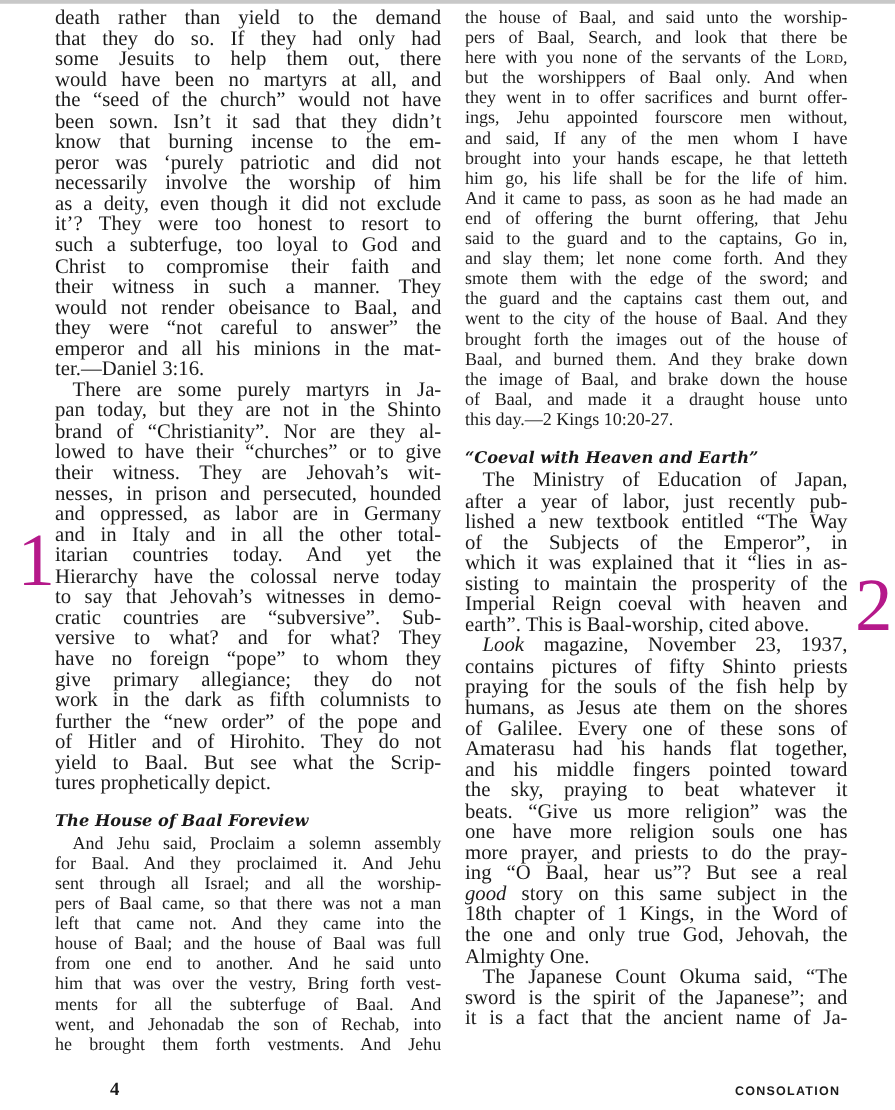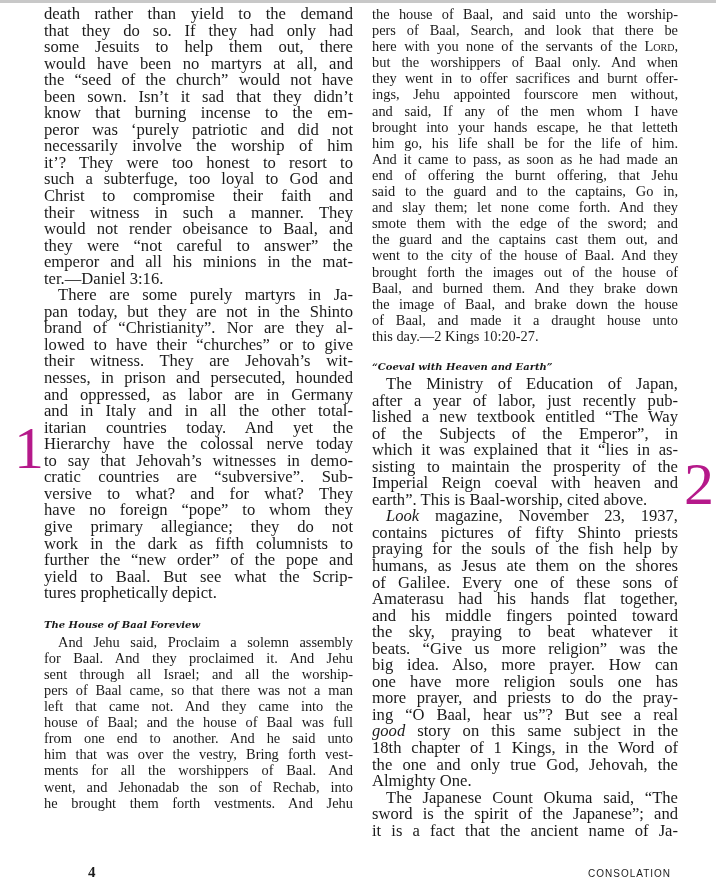--- a/index.html
+++ b/index.html
@@ -48,21 +48,21 @@
       overflow: visible;
     }
     .line.last {
       text-align-last: left;
     }
     .indent { padding-left: 14px; }
     .heading {
       font-family: "DejaVu Serif", "Liberation Serif", serif;
       font-weight: bold;
       font-style: italic;
-      font-size: 10px;
+      font-size: 13px;
       line-height: 18px;
       height: 18px;
       white-space: nowrap;
     }
     .gap-before-heading { height: 14px; }
 
     .marker {
       position: absolute;
       color: #b5198a;
       font-family: "Liberation Serif", "DejaVu Serif", serif;
@@ -77,21 +77,21 @@
       position: absolute;
       left: 88px; top: 864px;
       font-family: "Liberation Serif", serif;
       font-weight: bold;
       font-size: 15px;
     }
     .footer-mag {
       position: absolute;
       left: 588px; top: 868px;
       font-family: "Liberation Sans", "DejaVu Sans", sans-serif;
-      font-weight: normal;
+      font-weight: bold;
       font-size: 10px;
       letter-spacing: 1px;
     }
     em.i { font-style: italic; margin-top: 20px; }
     .sc { font-variant: small-caps; }
   </style>
 </head>
 <body>
 
 <div class="top-rule"></div>
@@ -100,20 +100,21 @@
   <div id="l-p1">
       <div class="line big-line">death rather than yield to the demand</div>
       <div class="line big-line">that they do so. If they had only had</div>
       <div class="line big-line">some Jesuits to help them out, there</div>
       <div class="line big-line">would have been no martyrs at all, and</div>
       <div class="line big-line">the “seed of the church” would not have</div>
       <div class="line big-line">been sown. Isn’t it sad that they didn’t</div>
       <div class="line big-line">know that burning incense to the em-</div>
       <div class="line big-line">peror was ‘purely patriotic and did not</div>
       <div class="line big-line">necessarily involve the worship of him</div>
+      <div class="line big-line">as a deity, even though it did not exclude</div>
       <div class="line big-line">it’? They were too honest to resort to</div>
       <div class="line big-line">such a subterfuge, too loyal to God and</div>
       <div class="line big-line">Christ to compromise their faith and</div>
       <div class="line big-line">their witness in such a manner. They</div>
       <div class="line big-line">would not render obeisance to Baal, and</div>
       <div class="line big-line">they were “not careful to answer” the</div>
       <div class="line big-line">emperor and all his minions in the mat-</div>
       <div class="line big-line last">ter.—Daniel 3:16.</div>
     </div>
   <div id="l-p2">
@@ -127,35 +128,36 @@
       <div class="line big-line">and in Italy and in all the other total-</div>
       <div class="line big-line">itarian countries today. And yet the</div>
       <div class="line big-line">Hierarchy have the colossal nerve today</div>
       <div class="line big-line">to say that Jehovah’s witnesses in demo-</div>
       <div class="line big-line">cratic countries are “subversive”. Sub-</div>
       <div class="line big-line">versive to what? and for what? They</div>
       <div class="line big-line">have no foreign “pope” to whom they</div>
       <div class="line big-line">give primary allegiance; they do not</div>
       <div class="line big-line">work in the dark as fifth columnists to</div>
       <div class="line big-line">further the “new order” of the pope and</div>
+      <div class="line big-line">of Hitler and of Hirohito. They do not</div>
       <div class="line big-line">yield to Baal. But see what the Scrip-</div>
       <div class="line big-line last">tures prophetically depict.</div>
     </div>
   <div class="gap-before-heading"></div>
   <div class="heading">The House of Baal Foreview</div>
   <div id="l-quote">
       <div class="line small-line indent">And Jehu said, Proclaim a solemn assembly</div>
       <div class="line small-line">for Baal. And they proclaimed it. And Jehu</div>
       <div class="line small-line">sent through all Israel; and all the worship-</div>
       <div class="line small-line">pers of Baal came, so that there was not a man</div>
       <div class="line small-line">left that came not. And they came into the</div>
       <div class="line small-line">house of Baal; and the house of Baal was full</div>
       <div class="line small-line">from one end to another. And he said unto</div>
       <div class="line small-line">him that was over the vestry, Bring forth vest-</div>
-      <div class="line small-line">ments for all the worshippers of Baal. And</div>
+      <div class="line small-line">ments for all the subterfuge of Baal. And</div>
       <div class="line small-line">went, and Jehonadab the son of Rechab, into</div>
       <div class="line small-line">he brought them forth vestments. And Jehu</div>
     </div>
 </div>
 
 <div class="col col-right">
   <div id="r-quote">
       <div class="line small-line">the house of Baal, and said unto the worship-</div>
       <div class="line small-line">pers of Baal, Search, and look that there be</div>
       <div class="line small-line">here with you none of the servants of the <span class="sc">Lord</span>,</div>
@@ -193,21 +195,20 @@
   <div id="r-p2">
       <div class="line big-line indent"><em class="i">Look</em> magazine, November 23, 1937,</div>
       <div class="line big-line">contains pictures of fifty Shinto priests</div>
       <div class="line big-line">praying for the souls of the fish help by</div>
       <div class="line big-line">humans, as Jesus ate them on the shores</div>
       <div class="line big-line">of Galilee. Every one of these sons of</div>
       <div class="line big-line">Amaterasu had his hands flat together,</div>
       <div class="line big-line">and his middle fingers pointed toward</div>
       <div class="line big-line">the sky, praying to beat whatever it</div>
       <div class="line big-line">beats. “Give us more religion” was the</div>
-      <div class="line big-line">big idea. Also, more prayer. How can</div>
       <div class="line big-line">one have more religion souls one has</div>
       <div class="line big-line">more prayer, and priests to do the pray-</div>
       <div class="line big-line">ing “O Baal, hear us”? But see a real</div>
       <div class="line big-line"><em class="i">good</em> story on this same subject in the</div>
       <div class="line big-line">18th chapter of 1 Kings, in the Word of</div>
       <div class="line big-line">the one and only true God, Jehovah, the</div>
       <div class="line big-line last">Almighty One.</div>
     </div>
   <div id="r-p3">
       <div class="line big-line indent">The Japanese Count Okuma said, “The</div>

